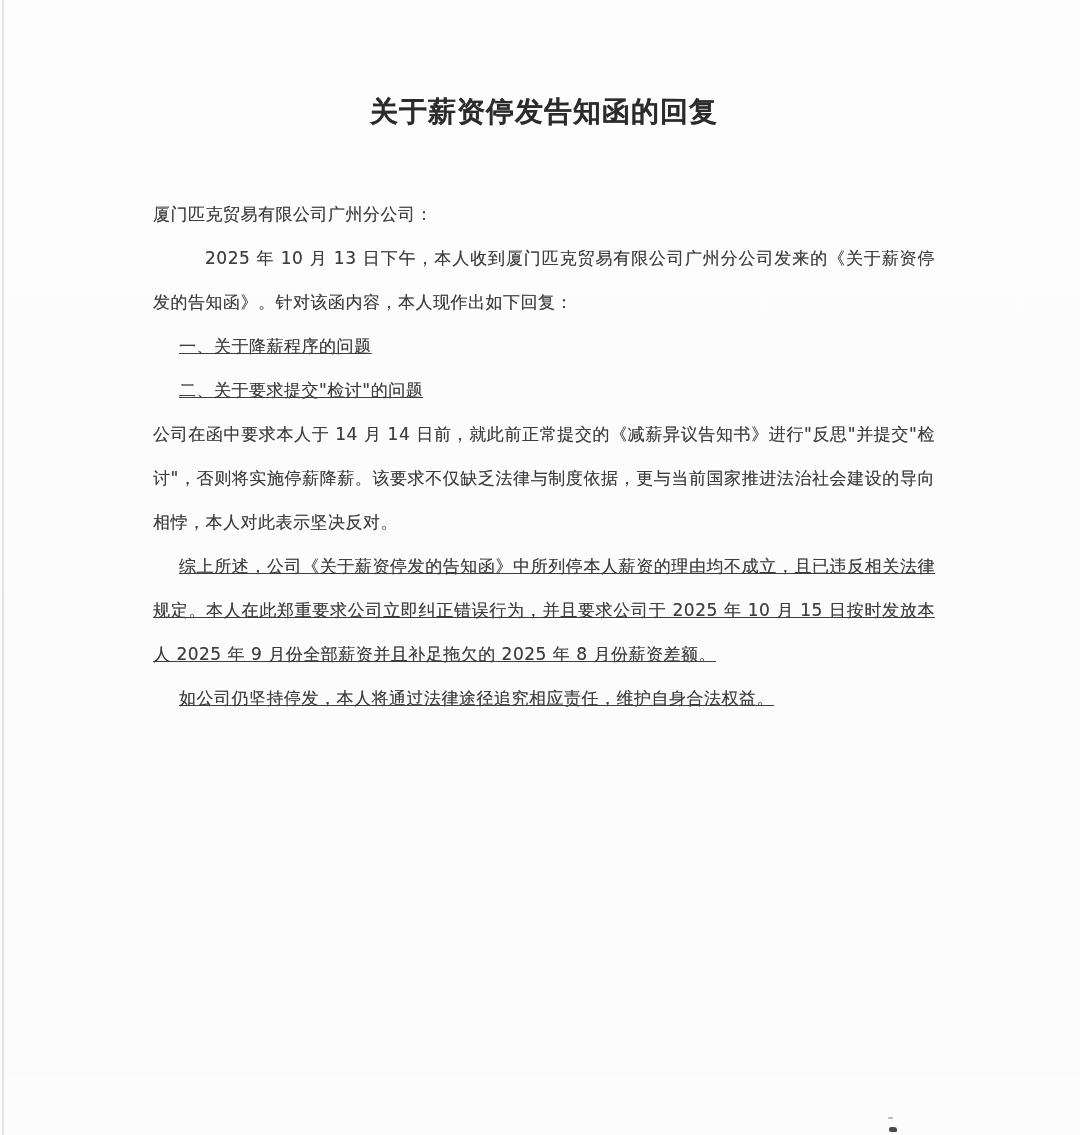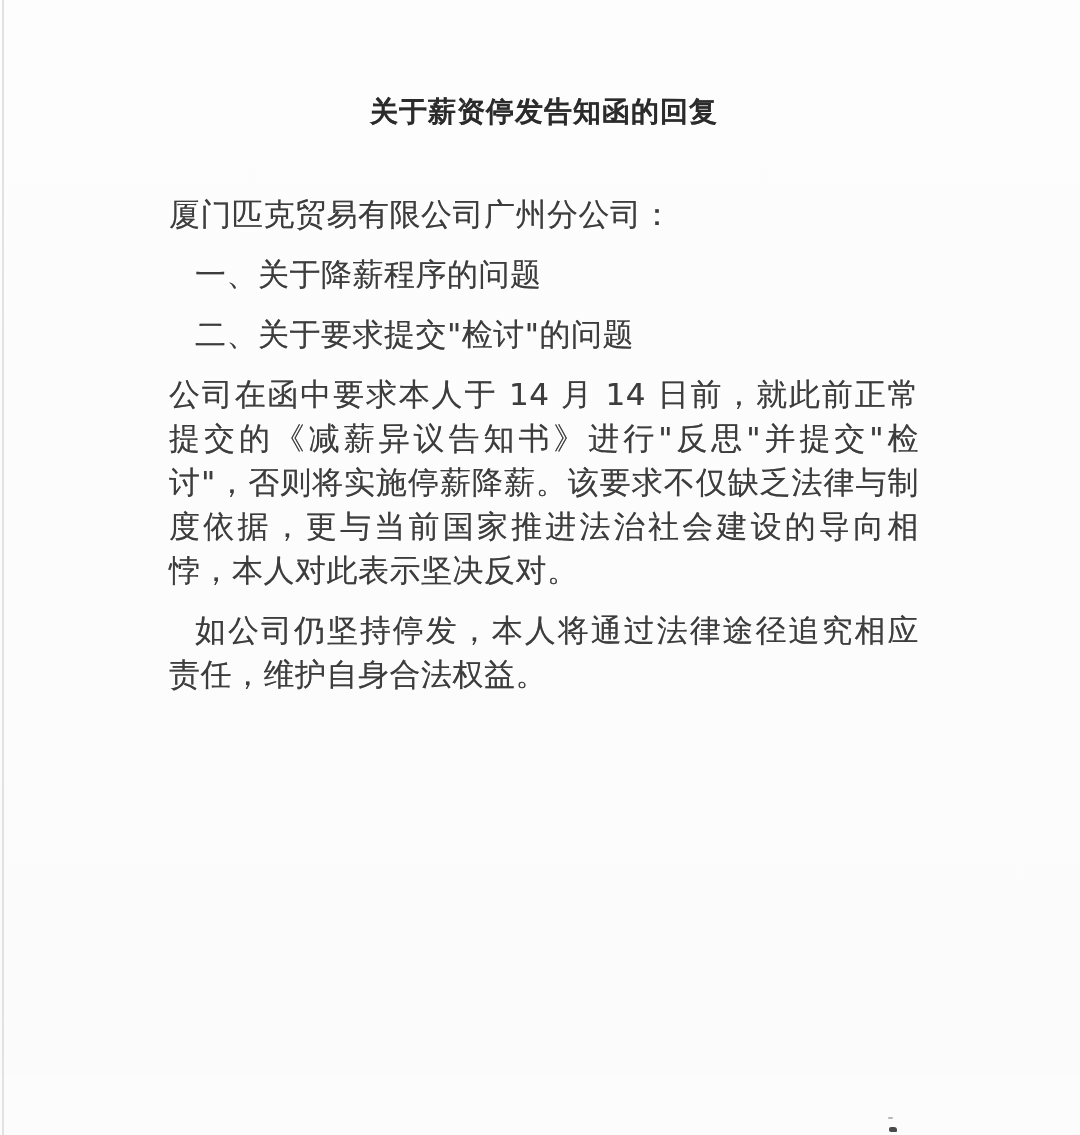--- a/index.html
+++ b/index.html
@@ -36,30 +36,30 @@
     font-size: 28px;
     line-height: 40px;
     font-weight: 700;
     text-align: center;
     color: #2b2b2b;
     margin: 0 0 60px 0;
     letter-spacing: 1px;
     text-shadow: 0 0 0.5px rgba(43,43,43,0.65);
   }
   .line {
-    font-size: 31px;
+    font-size: 17px;
     line-height: 44px;
     text-align: justify;
     text-justify: inter-ideograph;
     letter-spacing: 0.5px;
     text-shadow: 0 0 0.5px rgba(61,61,61,0.55);
-    margin: 16px;
+    margin: 0;
   }
   .flush   { text-indent: 0; }
-  .indent-1 { text-indent: 26px; }
+  .indent-1 { text-indent: 26px; text-decoration: underline; }
   .indent-2 { text-indent: 52px; }
   .ink-speck {
     position: absolute;
     left: 889px;
     top: 1127px;
     width: 8px;
     height: 5px;
     border-radius: 2px 3px 1px 2px;
     background: #4a4a4a;
   }
@@ -77,28 +77,30 @@
 <body>
 
 <div class="page">
   <div class="edge-line"></div>
 
   <div class="doc">
     <h1 class="title">关于薪资停发告知函的回复</h1>
 
     <p class="line flush">厦门匹克贸易有限公司广州分公司：</p>
 
+    <p class="line indent-2">2025 年 10 月 13 日下午，本人收到厦门匹克贸易有限公司广州分公司发来的《关于薪资停发的告知函》。针对该函内容，本人现作出如下回复：</p>
 
     <p class="line indent-1">一、关于降薪程序的问题</p>
 
 
     <p class="line indent-1">二、关于要求提交"检讨"的问题</p>
 
     <p class="line flush">公司在函中要求本人于 14 月 14 日前，就此前正常提交的《减薪异议告知书》进行"反思"并提交"检讨"，否则将实施停薪降薪。该要求不仅缺乏法律与制度依据，更与当前国家推进法治社会建设的导向相悖，本人对此表示坚决反对。</p>
 
+    <p class="line indent-1">综上所述，公司《关于薪资停发的告知函》中所列停本人薪资的理由均不成立，且已违反相关法律规定。本人在此郑重要求公司立即纠正错误行为，并且要求公司于 2025 年 10 月 15 日按时发放本人 2025 年 9 月份全部薪资并且补足拖欠的 2025 年 8 月份薪资差额。</p>
 
     <p class="line indent-1">如公司仍坚持停发，本人将通过法律途径追究相应责任，维护自身合法权益。</p>
 
   </div>
 
   <div class="ink-speck-faint"></div>
   <div class="ink-speck"></div>
 </div>
 
 </body></html>

